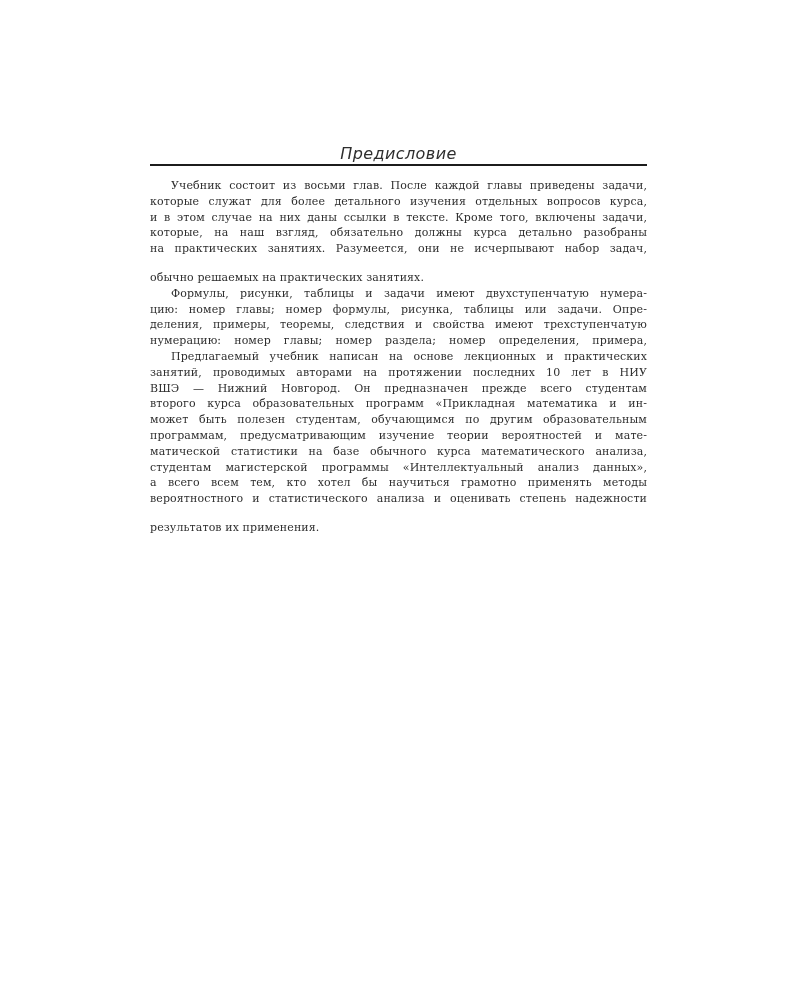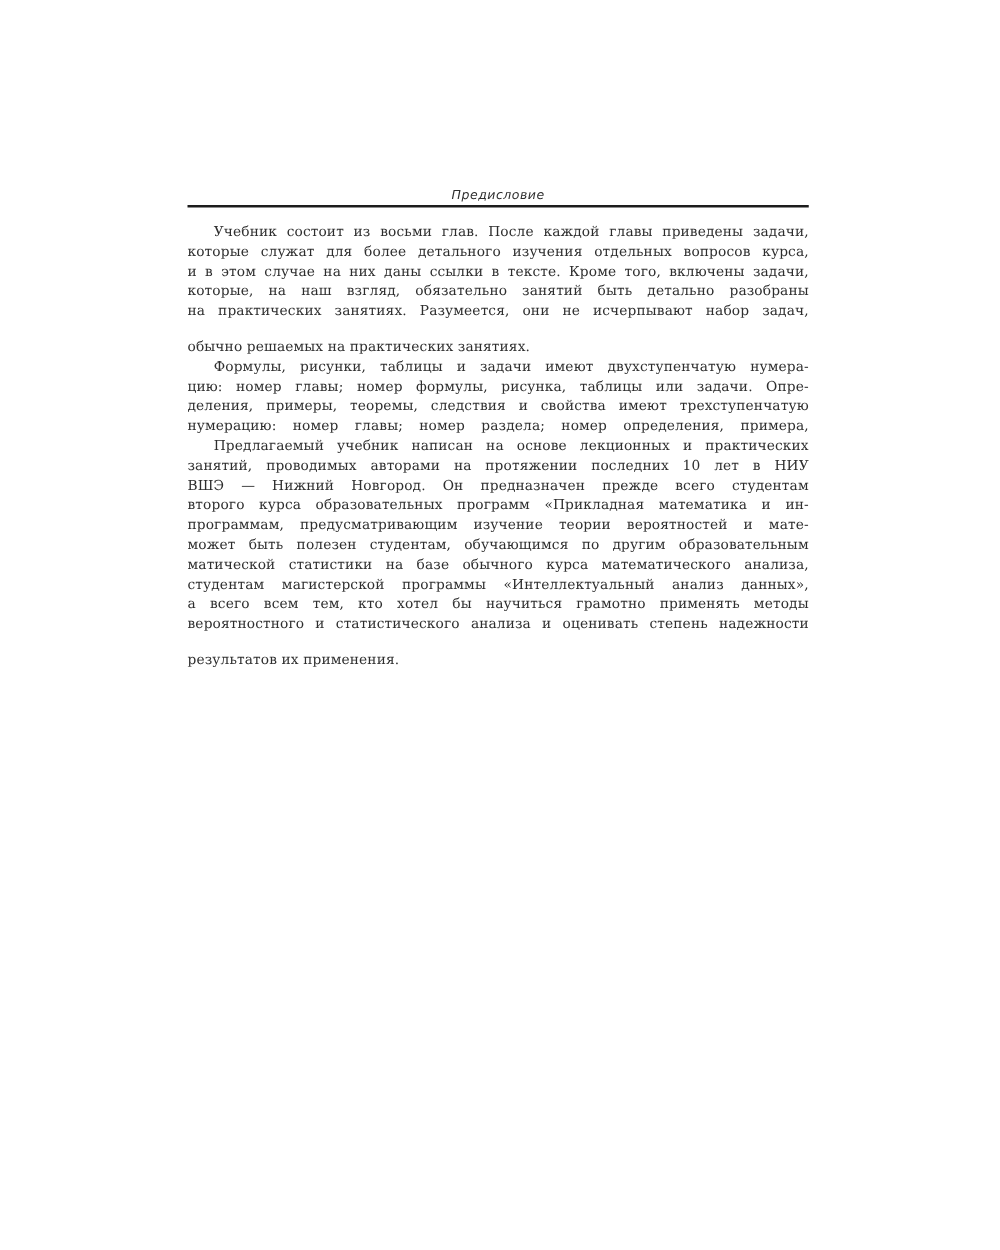--- a/index.html
+++ b/index.html
@@ -21,21 +21,21 @@
     width: 497px;
   }
   .running-head {
     text-align: center;
     height: 16px;
     line-height: 16px;
   }
   .running-head-text {
     font-family: "DejaVu Sans", sans-serif;
     font-style: italic;
-    font-size: 10px;
+    font-size: 16px;
     letter-spacing: 0.4px;
     color: var(--text-color, #2e2e2e);
   }
   .head-rule {
     margin-top: 2px;
     height: 2px;
     background: var(--rule-color, #1c1c1c);
     border: none;
   }
   .body-text {
@@ -71,37 +71,37 @@
 <div class="content">
   <div class="running-head">
     <span class="running-head-text">Предисловие</span>
   </div>
   <div class="head-rule"></div>
   <div class="body-text" id="body-text">
       <div class="para">
         <div class="line para-first">Учебник состоит из восьми глав. После каждой главы приведены задачи,</div>
         <div class="line">которые служат для более детального изучения отдельных вопросов курса,</div>
         <div class="line">и в этом случае на них даны ссылки в тексте. Кроме того, включены задачи,</div>
-        <div class="line">которые, на наш взгляд, обязательно занятий быть детально разобраны</div>
+        <div class="line">которые, на наш взгляд, обязательно должны курса детально разобраны</div>
         <div class="line">на практических занятиях. Разумеется, они не исчерпывают набор задач,</div>
         <div class="line para-last">обычно решаемых на практических занятиях.</div>
       </div>
       <div class="para">
         <div class="line para-first">Формулы, рисунки, таблицы и задачи имеют двухступенчатую нумера-</div>
         <div class="line">цию: номер главы; номер формулы, рисунка, таблицы или задачи. Опре-</div>
         <div class="line">деления, примеры, теоремы, следствия и свойства имеют трехступенчатую</div>
         <div class="line">нумерацию: номер главы; номер раздела; номер определения, примера,</div>
       </div>
       <div class="para">
         <div class="line para-first">Предлагаемый учебник написан на основе лекционных и практических</div>
         <div class="line">занятий, проводимых авторами на протяжении последних 10 лет в НИУ</div>
         <div class="line">ВШЭ — Нижний Новгород. Он предназначен прежде всего студентам</div>
         <div class="line">второго курса образовательных программ «Прикладная математика и ин-</div>
+        <div class="line">может быть полезен студентам, обучающимся по другим образовательным</div>
         <div class="line">программам, предусматривающим изучение теории вероятностей и мате-</div>
-        <div class="line">может быть полезен студентам, обучающимся по другим образовательным</div>
         <div class="line">матической статистики на базе обычного курса математического анализа,</div>
         <div class="line">студентам магистерской программы «Интеллектуальный анализ данных»,</div>
         <div class="line">а всего всем тем, кто хотел бы научиться грамотно применять методы</div>
         <div class="line">вероятностного и статистического анализа и оценивать степень надежности</div>
         <div class="line para-last">результатов их применения.</div>
       </div>
     </div>
 </div>
 
 </body></html>

